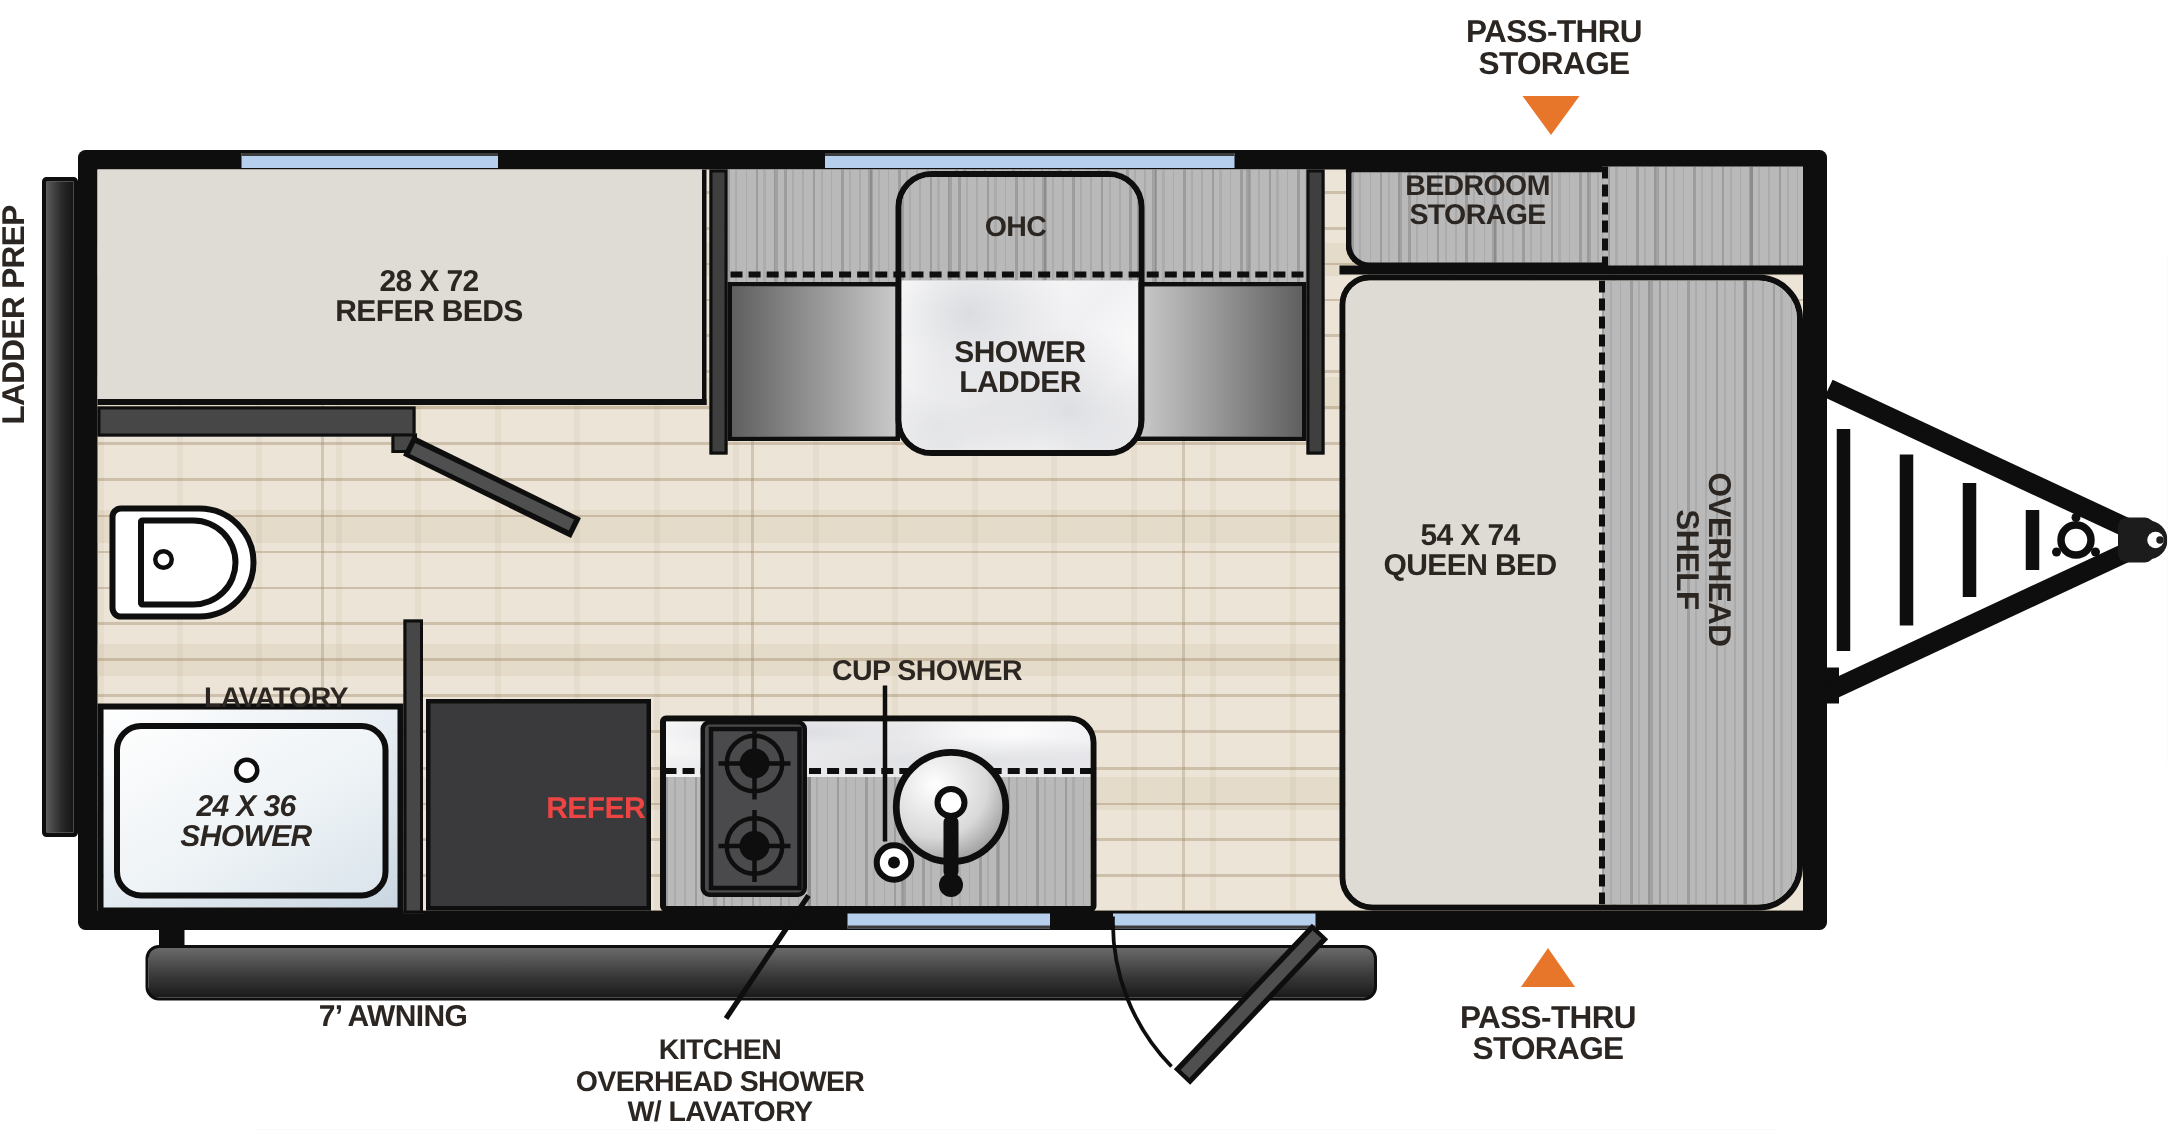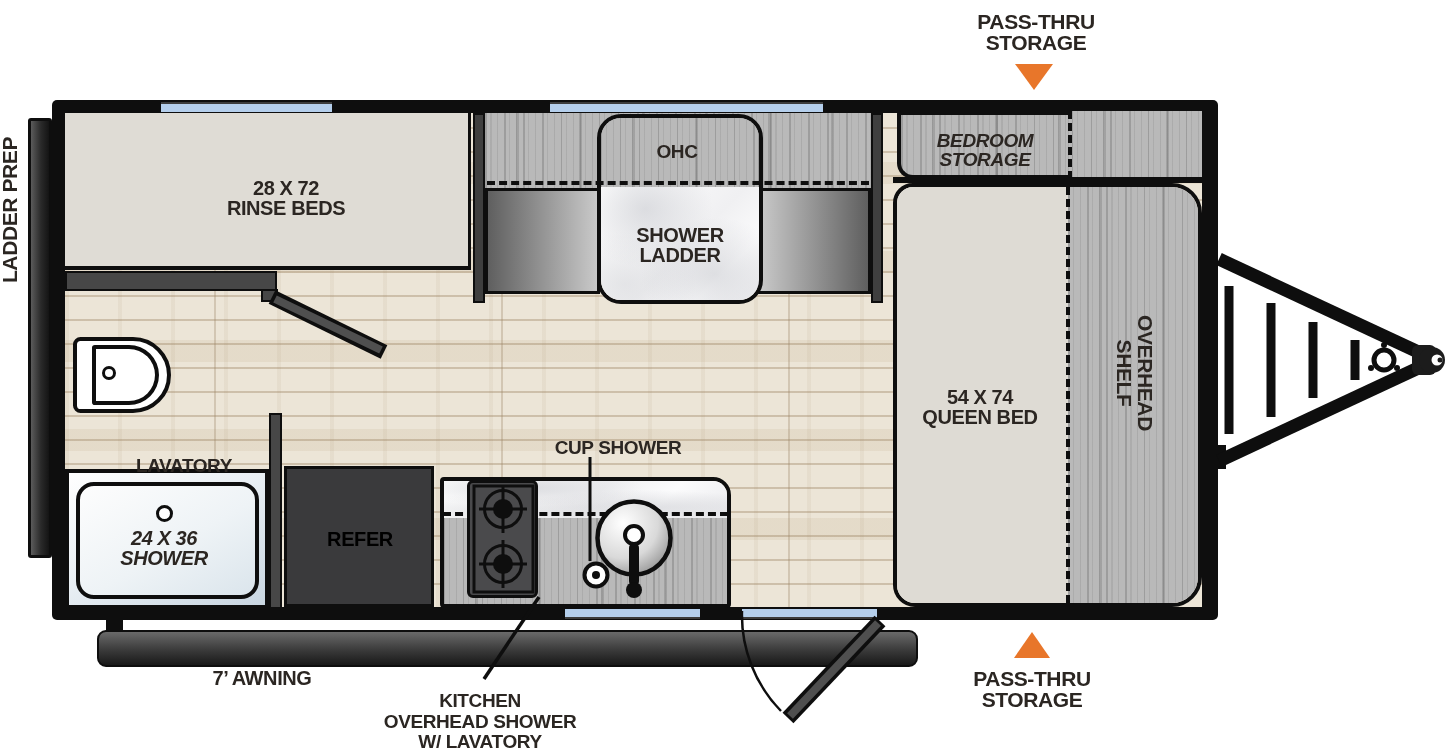--- a/index.html
+++ b/index.html
@@ -29,21 +29,21 @@
       radial-gradient(ellipse at 72% 72%, rgba(188,190,196,.45), transparent 46%),
       radial-gradient(ellipse at 15% 80%, rgba(200,202,206,.35), transparent 38%),
       linear-gradient(135deg,#ffffff,#f0f0f2 52%,#fbfbfc 75%,#ececef);
   }
   .wall{background:#0e0e0e;}
   .darkcab{background:#474747;border:2px solid #0e0e0e;}
   
   .lbl{position:absolute;z-index:30;font-weight:700;color:#2b2622;text-align:center;
        line-height:1.0;letter-spacing:-0.4px;}
   .lbl div{white-space:nowrap;}
-  .white{color:#000000;}
+  .white{color:#ef4444;text-align:right;}
   
   .tri-down{width:0;height:0;border-left:19px solid transparent;border-right:19px solid transparent;}
   .tri-up{width:0;height:0;border-left:18px solid transparent;border-right:18px solid transparent;}
   svg{position:absolute;left:0;top:0;z-index:20;pointer-events:none;}
 </style>
 </head>
 <body>
 
 <div class="plan">
 
@@ -199,38 +199,38 @@
     <div>STORAGE</div>
   </div>
   <div class="abs tri-down" style="left:1015px;top:64px;border-top:26px solid #E8762A;z-index:30;"></div>
 
   <div class="lbl" style="left:-70px;top:199px;width:160px;height:22px;font-size:21px;transform:rotate(-90deg);">
     <div>LADDER PREP</div>
   </div>
 
   <div class="lbl" style="left:166px;top:179px;width:240px;font-size:20px;line-height:19.5px;">
     <div>28 X 72</div>
-    <div>RINSE BEDS</div>
+    <div>REFER BEDS</div>
   </div>
 
   <div class="lbl" style="left:627px;top:142px;width:100px;font-size:19px;">
     <div>OHC</div>
   </div>
 
   <div class="lbl" style="left:600px;top:226px;width:160px;font-size:20px;line-height:19.5px;">
     <div>SHOWER</div>
     <div>LADDER</div>
   </div>
 
-  <div class="lbl" style="left:895px;top:132px;width:180px;font-size:19px;line-height:18.5px;font-style:italic;">
+  <div class="lbl" style="left:895px;top:116px;width:180px;font-size:19px;line-height:18.5px;">
     <div>BEDROOM</div>
     <div>STORAGE</div>
   </div>
 
-  <div class="lbl" style="left:880px;top:348px;width:200px;font-size:20px;line-height:19.5px;margin-top:40px;">
+  <div class="lbl" style="left:880px;top:348px;width:200px;font-size:20px;line-height:19.5px;">
     <div>54 X 74</div>
     <div>QUEEN BED</div>
   </div>
 
   <div class="lbl" style="left:1073px;top:350px;width:120px;height:46px;font-size:21px;line-height:21px;transform:rotate(90deg);">
     <div>OVERHEAD</div>
     <div>SHELF</div>
   </div>
 
   <div class="lbl" style="left:114px;top:456px;width:140px;font-size:19px;">

